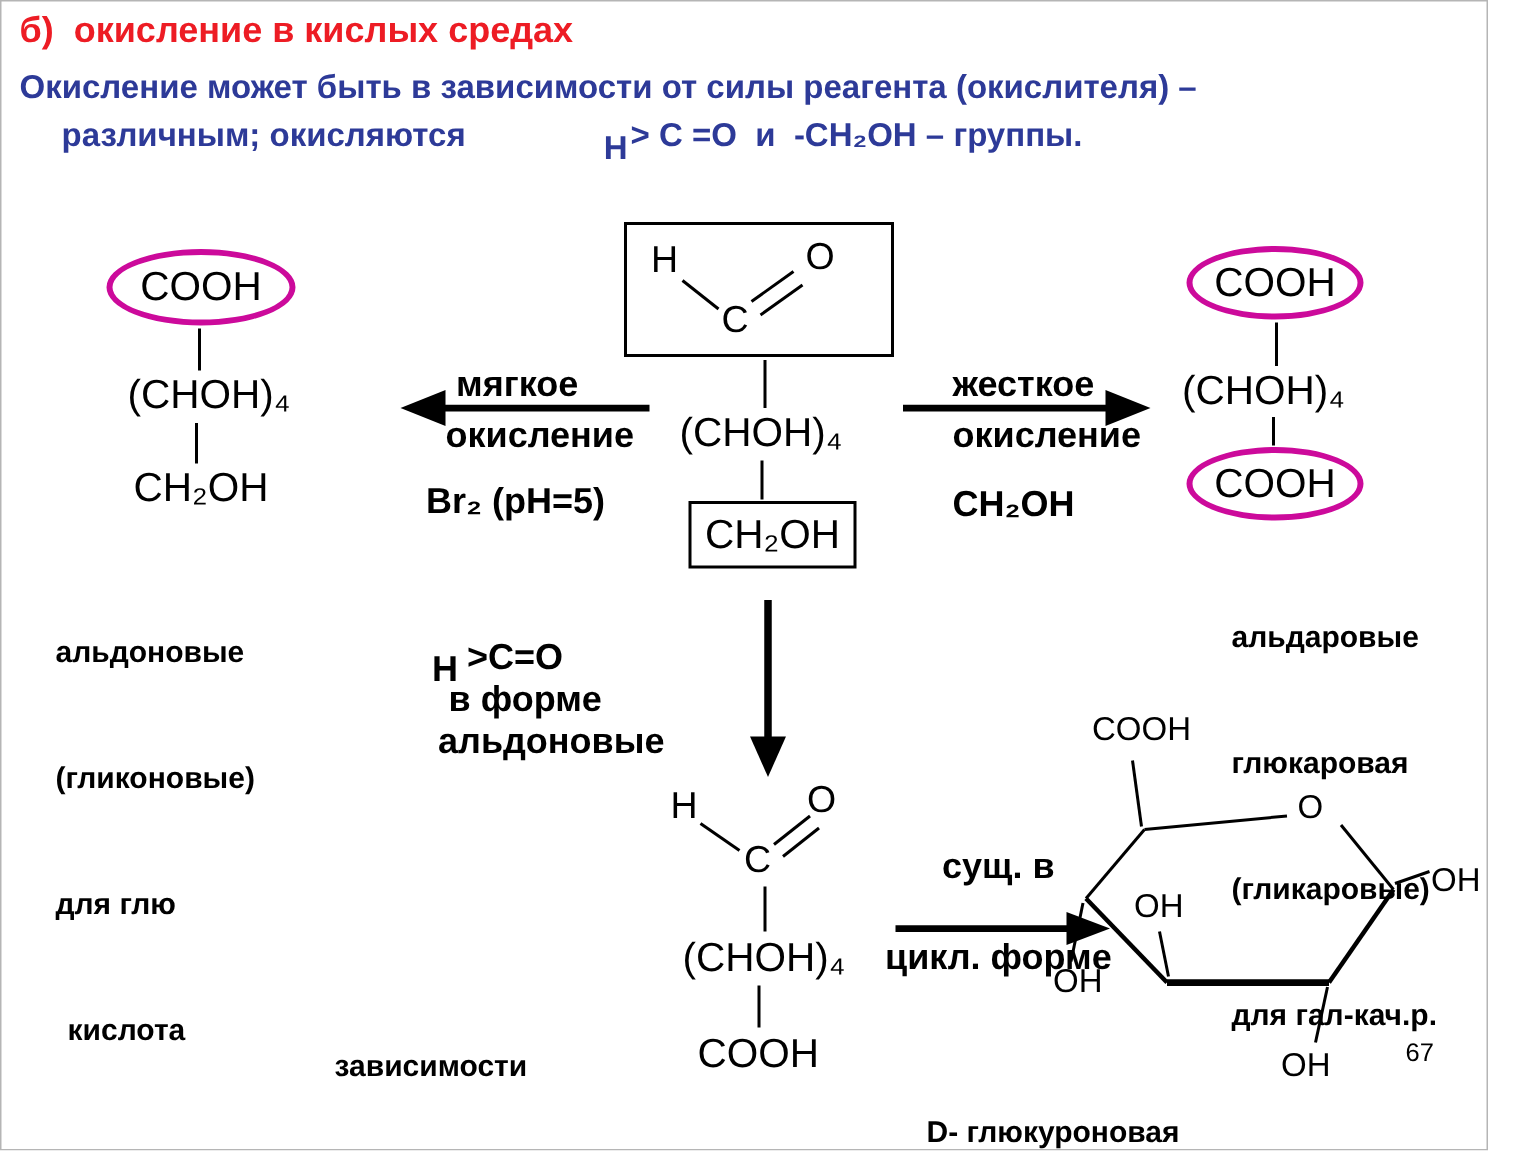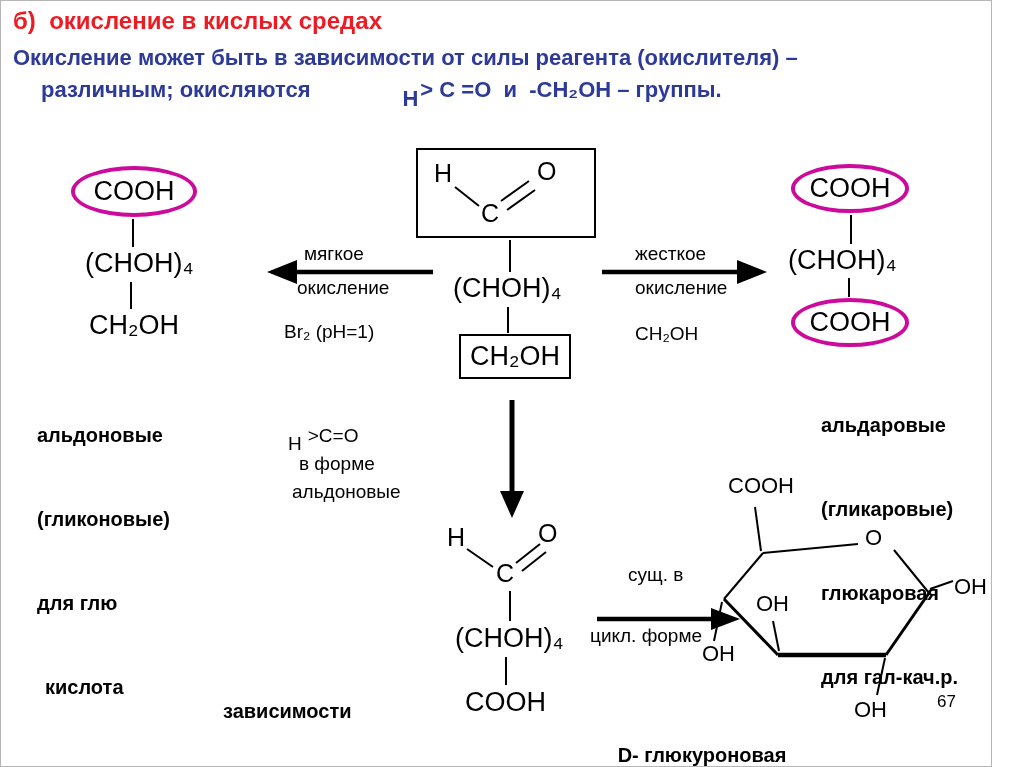--- a/index.html
+++ b/index.html
@@ -12,21 +12,21 @@
   .overlay { position:absolute; left:0; top:0; width:1024px; height:767px; pointer-events:none; }
   .t { position:absolute; white-space:pre; }
   .title { font-size:24px; font-weight:bold; color:#ed1c24; }
   .blue { color:#2d3a98; font-weight:bold; font-size:22px; }
   .subh { vertical-align:-9px; margin-left:92px; margin-right:2px; }
   .subh2 { vertical-align:-8px; margin-right:6px; }
   .formula { font-size:27px; }
   .atom { font-size:25px; }
   .cap { position:absolute; font-size:20px; font-weight:bold; line-height:28px; white-space:pre; }
   .cap div { white-space:pre; }
-  .lbl { font-size:19px; font-weight:normal; }
+  .lbl { font-size:24px; font-weight:bold; }
   .ring { font-size:22px; }
   .oval {
     position:absolute; border:4px solid #cc0a9b; border-radius:50%;
     display:flex; align-items:center; justify-content:center; font-size:27px;
   }
   .rbox { position:absolute; border:2px solid #000; }
   .rbox.center { display:flex; align-items:center; justify-content:center; }
   .vline { position:absolute; width:0; border-left:2px solid #000; }
   .pagenum { font-size:17px; color:#000000; }
   .dname { text-align:center; font-size:20px; font-weight:bold; line-height:28px; }
@@ -103,39 +103,39 @@
   <div class="t atom" style="left:536px;top:156px">O</div>
   <div class="vline" style="left:508px;top:239px;height:32px"></div>
   <div class="t formula" style="left:452px;top:272px">(CHOH)₄</div>
   <div class="vline" style="left:506px;top:306px;height:26px"></div>
   <div class="rbox center" style="left:458px;top:333px;width:112px;height:45px">
       <span class="formula">CH₂OH</span>
     </div>
 
   <div class="t lbl" style="left:303px;top:242px">мягкое</div>
   <div class="t lbl" style="left:296px;top:276px">окисление</div>
-  <div class="t lbl" style="left:283px;top:320px">Br₂ (pH=1)</div>
+  <div class="t lbl" style="left:283px;top:320px">Br₂ (pH=5)</div>
 
   <div class="t lbl" style="left:634px;top:242px">жесткое</div>
   <div class="t lbl" style="left:634px;top:276px">окисление</div>
   <div class="t lbl" style="left:634px;top:322px">CH₂OH</div>
 
   <div class="oval" style="left:790px;top:163px;width:118px;height:49px">
       <span>COOH</span>
     </div>
   <div class="vline" style="left:849px;top:214px;height:29px"></div>
   <div class="t formula" style="left:787px;top:244px">(CHOH)₄</div>
   <div class="vline" style="left:847px;top:277px;height:19px"></div>
   <div class="oval" style="left:790px;top:297px;width:118px;height:49px">
       <span>COOH</span>
     </div>
   <div class="cap" style="left:820px;top:354px">
     <div>альдаровые</div>
+    <div>глюкаровая</div>
     <div>(гликаровые)</div>
-    <div>глюкаровая</div>
     <div>для гал-кач.р.</div>
   </div>
 
   <div class="t lbl" style="left:287px;top:424px"><span class="subh2">H</span><span>&gt;С=О</span></div>
   <div class="t lbl" style="left:298px;top:452px">в форме</div>
   <div class="t lbl" style="left:291px;top:480px">альдоновые</div>
 
   <div class="t atom" style="left:446px;top:522px">H</div>
   <div class="t atom" style="left:495px;top:558px">C</div>
   <div class="t atom" style="left:537px;top:518px">O</div>

